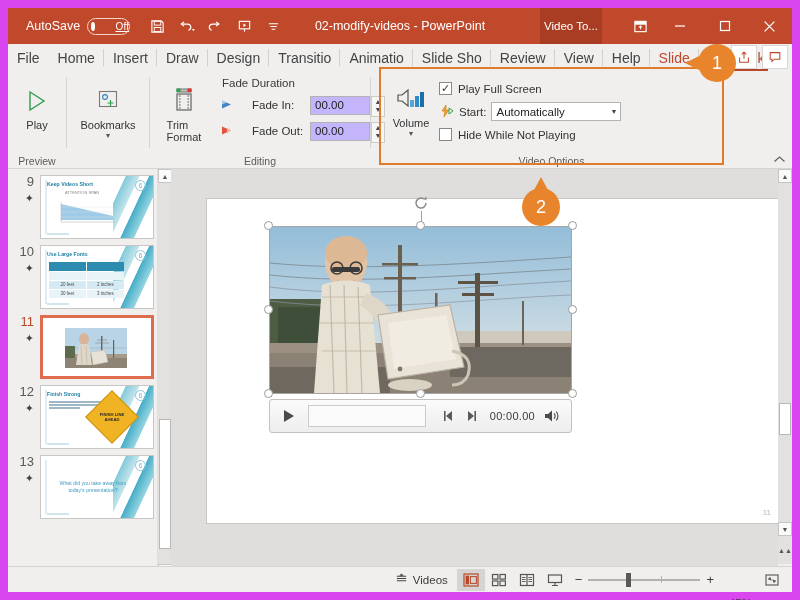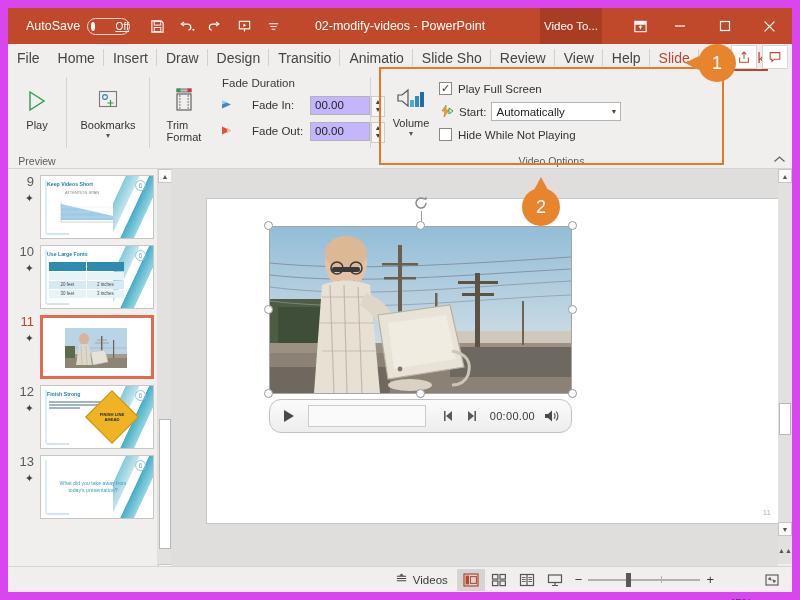--- a/index.html
+++ b/index.html
@@ -135,21 +135,21 @@
   .slidewhite { position:absolute; left:36px; top:30px; width:576px; height:324px; background:#fff; box-shadow:0 0 0 1px #c8c6c4; }
   .slidenum { position:absolute; right:12px; bottom:6px; font-size:8px; color:#b9b7b5; }
 
   .videobox { position:absolute; left:62px; top:27px; width:303px; height:168px; }
   .vframe { position:absolute; inset:0; border:1px solid #a6a5a4; overflow:hidden; background:#9fc4dd; }
   .handle { position:absolute; width:9px; height:9px; border-radius:50%; background:#fff; border:1px solid #9a9a9a; }
   .rot { position:absolute; left:50%; top:-31px; margin-left:-8px; width:16px; height:16px; }
   .rotline { position:absolute; left:50%; top:-15px; width:1px; height:15px; background:#a0a0a0; }
 
   .playerbar { position:absolute; left:62px; top:200px; width:303px; height:34px;
-               background:linear-gradient(#fbfbfb,#ededed); border:1px solid #c3c1bf; border-radius:12px;
+               background:linear-gradient(#fbfbfb,#ededed); border:1px solid #c3c1bf; border-radius:3px;
                display:flex; align-items:center; padding:0 8px; }
   .pbar-progress { width:118px; height:22px; background:#fafafa; border:1px solid #cdcbc9; margin-left:8px; }
   .pbar-spacer { flex:1; }
   .ptime { font-size:11px; color:#3a3a3a; letter-spacing:.3px; }
   .pbtn { width:22px; display:flex; align-items:center; justify-content:center; }
 
   
   .rightcol { width:14px; background:#f0efee; position:relative; }
 
   
@@ -358,20 +358,21 @@
             <span class="spin">
               <span>00.00</span>
               <span class="arrows">
                   <i>▲</i>
                   <i>▼</i>
                 </span>
             </span>
           </div>
         </div>
       </div>
+      <div class="grp-label">Editing</div>
     </div>
     <div class="grp-div"></div>
 
     <div class="grp vo-wrap">
       <div class="vo-box"></div>
       <div class="grp-body vo-inner">
         <div class="bigbtn" style="width:48px;padding-top:4px">
           <div class="glyph">
             <svg width="34" height="28" viewBox="0 0 34 28">
                 <path d="M4 10h4l6-5v16l-6-5H4z" fill="none" stroke="#555" stroke-width="1.2"></path>

